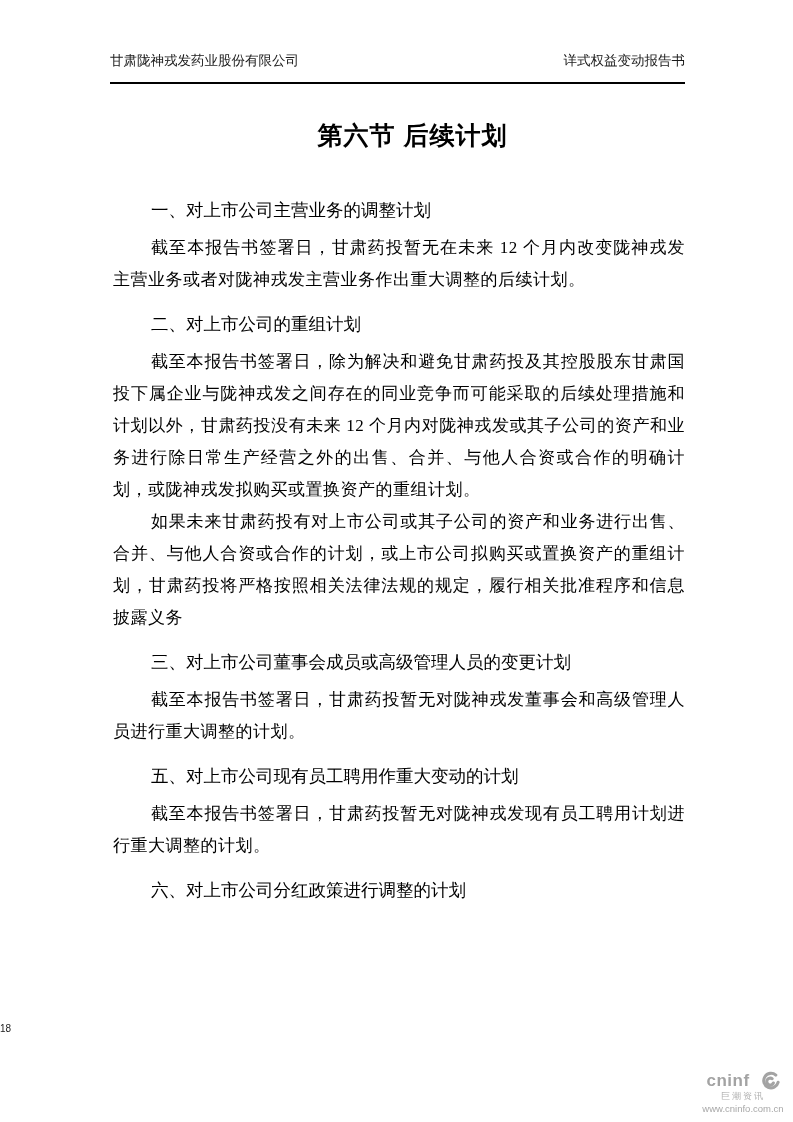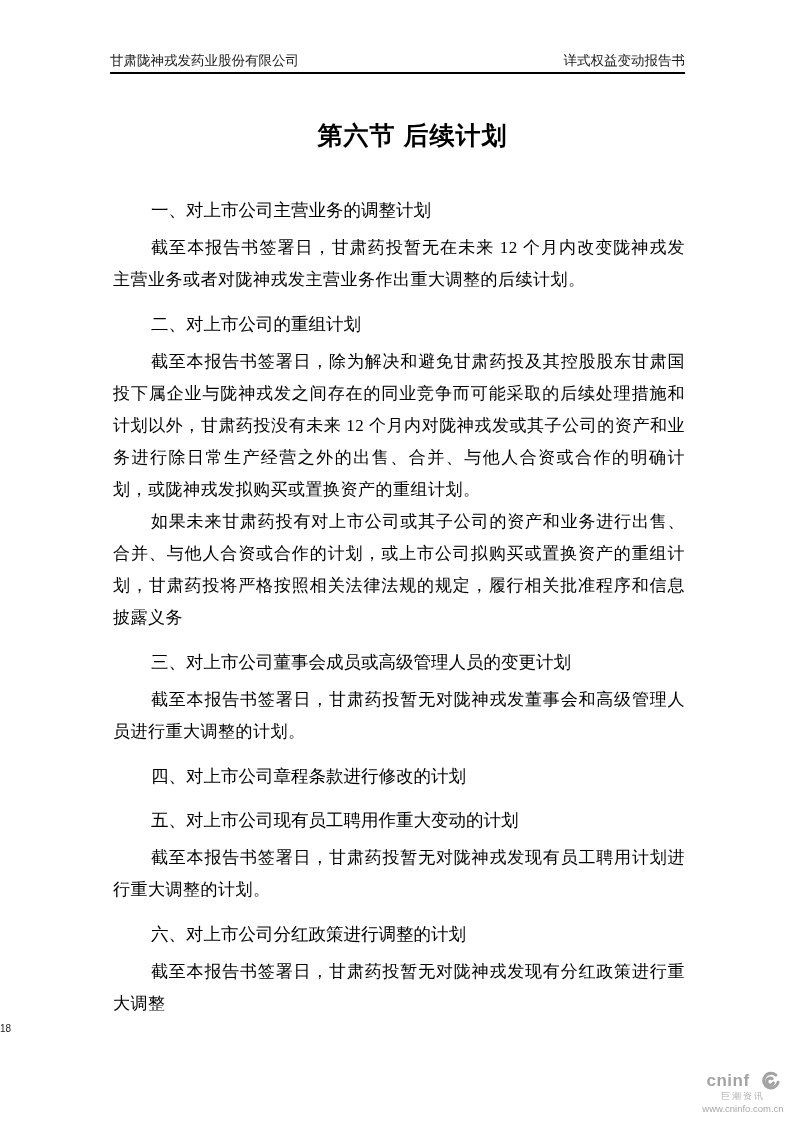--- a/index.html
+++ b/index.html
@@ -17,21 +17,21 @@
   .doc-header {
     position: absolute;
     top: 52px;
     left: 110px;
     width: 575px;
     display: flex;
     justify-content: space-between;
     align-items: flex-end;
     font-size: 13.5px;
     color: #1a1a1a;
-    padding-bottom: 2px;
+    padding-bottom: 12px;
     border-bottom: 2px solid #000;
     font-family: "Liberation Serif", "DejaVu Serif", serif;
   }
 
   .doc-title {
     position: absolute;
     top: 119px;
     left: 16px;
     width: 100%;
     text-align: center;
@@ -140,31 +140,29 @@
       <p class="para">截至本报告书签署日，除为解决和避免甘肃药投及其控股股东甘肃国投下属企业与陇神戎发之间存在的同业竞争而可能采取的后续处理措施和计划以外，甘肃药投没有未来 12 个月内对陇神戎发或其子公司的资产和业务进行除日常生产经营之外的出售、合并、与他人合资或合作的明确计划，或陇神戎发拟购买或置换资产的重组计划。</p>
       <p class="para">如果未来甘肃药投有对上市公司或其子公司的资产和业务进行出售、合并、与他人合资或合作的计划，或上市公司拟购买或置换资产的重组计划，甘肃药投将严格按照相关法律法规的规定，履行相关批准程序和信息披露义务</p>
     </div>
 
     <div>
       <div class="sec-heading">三、对上市公司董事会成员或高级管理人员的变更计划</div>
       <p class="para">截至本报告书签署日，甘肃药投暂无对陇神戎发董事会和高级管理人员进行重大调整的计划。</p>
     </div>
 
     <div>
-      <div class="sec-heading">四、对上市公司章程条款进行修改的计划</div>
     </div>
 
     <div>
       <div class="sec-heading">五、对上市公司现有员工聘用作重大变动的计划</div>
       <p class="para">截至本报告书签署日，甘肃药投暂无对陇神戎发现有员工聘用计划进行重大调整的计划。</p>
     </div>
 
     <div>
       <div class="sec-heading">六、对上市公司分红政策进行调整的计划</div>
-      <p class="para">截至本报告书签署日，甘肃药投暂无对陇神戎发现有分红政策进行重大调整</p>
     </div>
 
   </div>
 
   <div class="page-number">18</div>
 
   <div class="cninfo-logo">
     <div class="logo-row">
       <span class="logo-brand">cninf</span>
       <span style="display:inline-flex;">

